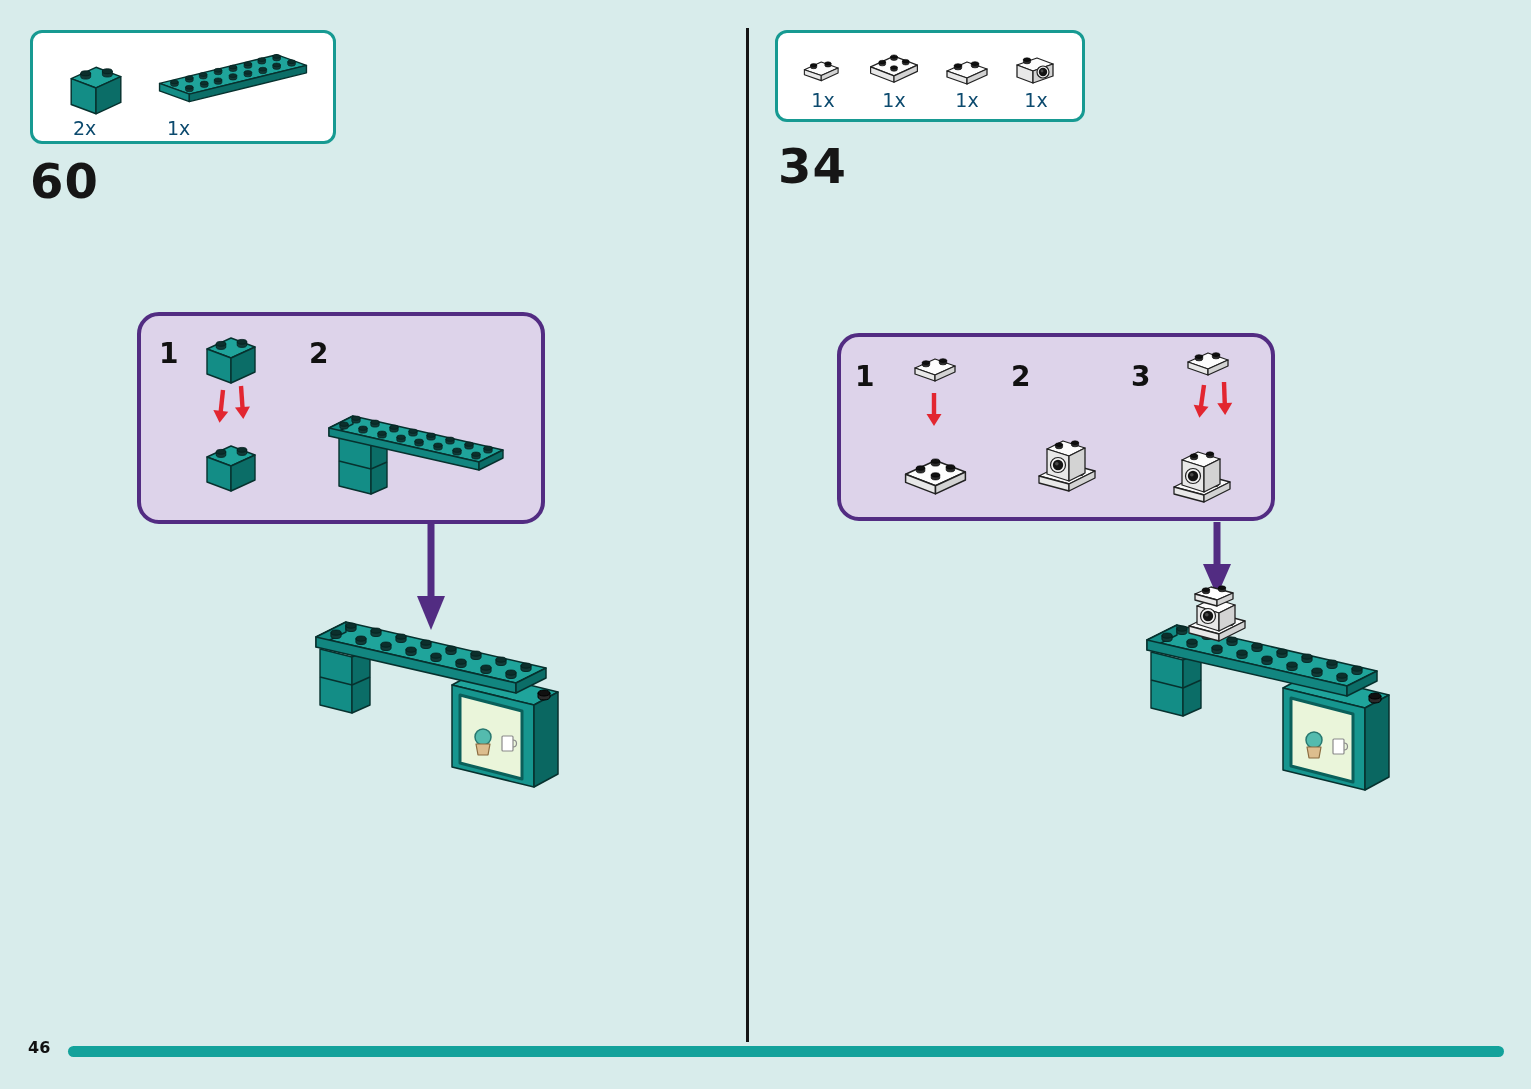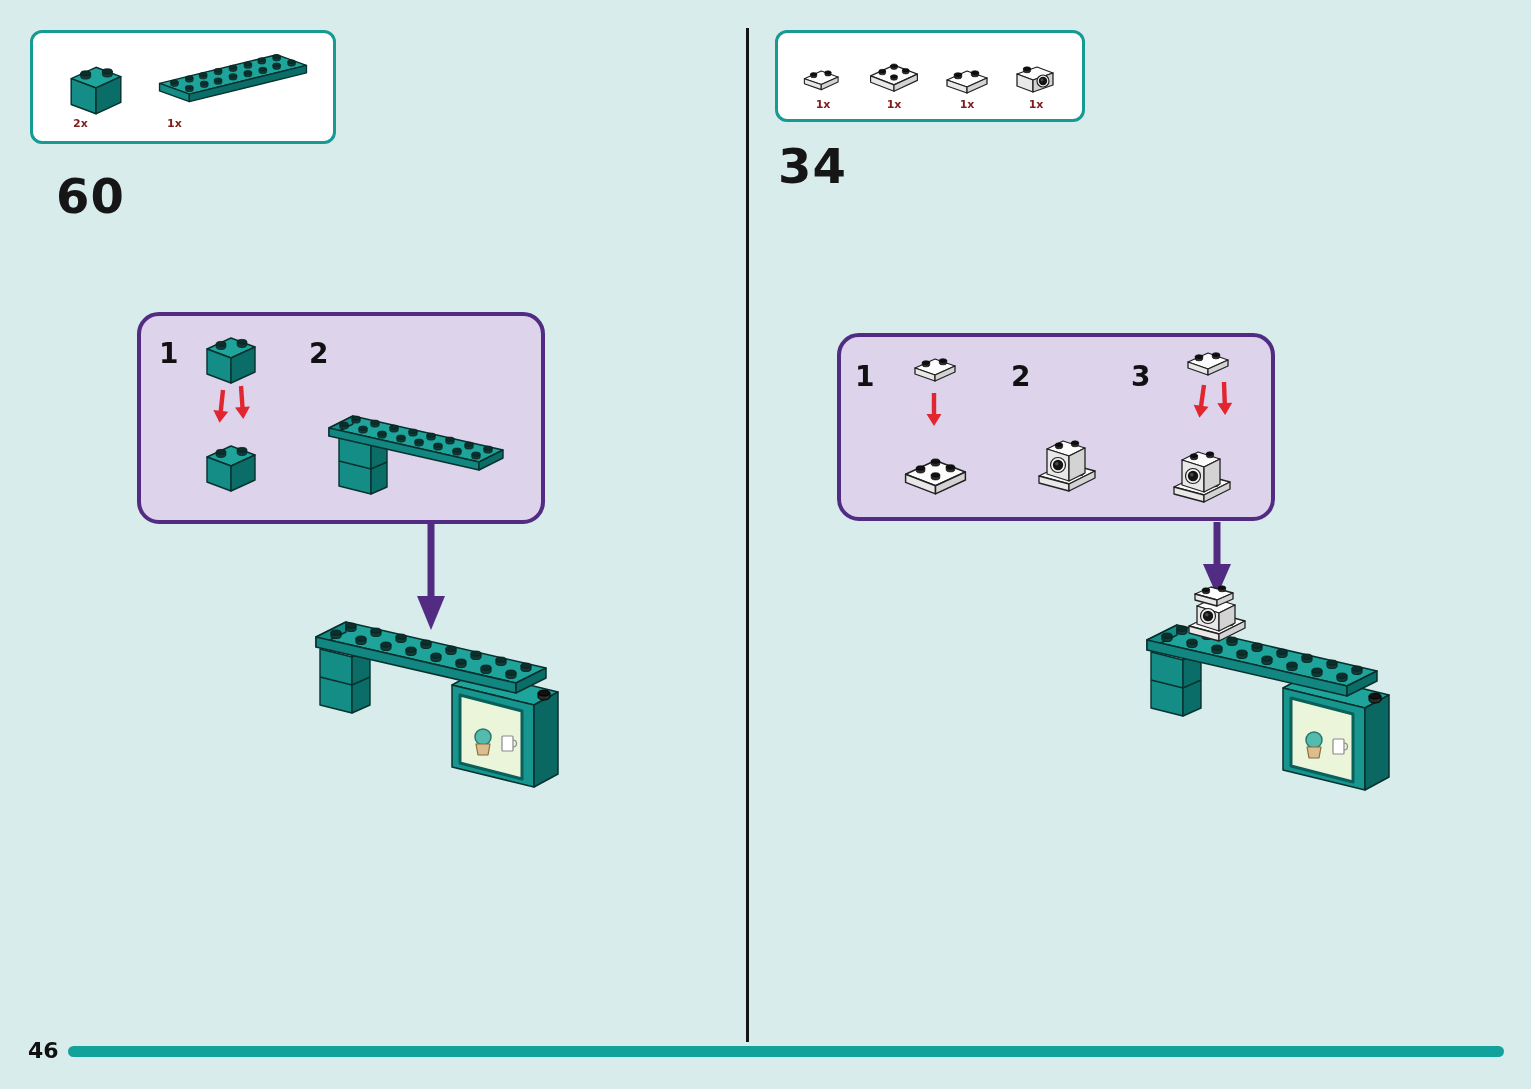--- a/index.html
+++ b/index.html
@@ -4,30 +4,30 @@
 <style>
   html,body{margin:0;padding:0;}
   .page{position:relative;width:1531px;height:1089px;background:#d8eceb;
         font-family:"DejaVu Sans","Liberation Sans",sans-serif;color:#161616;overflow:hidden;}
   .divider{position:absolute;left:746px;top:28px;width:3px;height:1014px;background:#151515;}
   .parts-box{position:absolute;background:#ffffff;border:3px solid #179a92;border-radius:12px;box-sizing:border-box;padding-left:21px;}
   #parts60{left:30px;top:30px;width:306px;height:114px;}
   #parts61{left:775px;top:30px;width:310px;height:92px;display:flex;align-items:flex-end;
            justify-content:space-around;padding:6px 12px 8px 12px;}
   .abs{position:absolute;}
-  .count{font-weight:bold;font-size:11px;color:#7f1d1d;}
+  .count{font-weight:normal;font-size:19px;color:#0c4a6e;}
   .part-cell{display:flex;flex-direction:column;align-items:center;gap:3px;}
   .step-number{position:absolute;font-size:48px;font-weight:bold;letter-spacing:1px;color:#161616;line-height:1;}
-  #num60{left:30px;top:172px;margin-left:26px;}
+  #num60{left:30px;top:157px;}
   #num61{left:778px;top:142px;}
   .sub-box{position:absolute;background:#ddd3ea;border:4px solid #522c82;border-radius:22px;box-sizing:border-box;}
   #sub60{left:137px;top:312px;width:408px;height:212px;}
   #sub61{left:837px;top:333px;width:438px;height:188px;}
   .sub-label{position:absolute;font-size:28px;font-weight:bold;color:#111;line-height:1;}
-  .page-number{position:absolute;left:28px;top:1038px;font-size:22px;font-weight:bold;color:#111;}
+  .page-number{position:absolute;left:28px;top:1038px;font-size:16px;font-weight:bold;color:#111;}
   .progress-bar{position:absolute;left:68px;top:1046px;width:1436px;height:11px;border-radius:6px;background:#13a29b;}
   svg{display:block;}
 </style>
 </head>
 <body>
 
 <div class="page">
 
   <svg width="0" height="0" style="position:absolute" aria-hidden="true">
     <defs>

